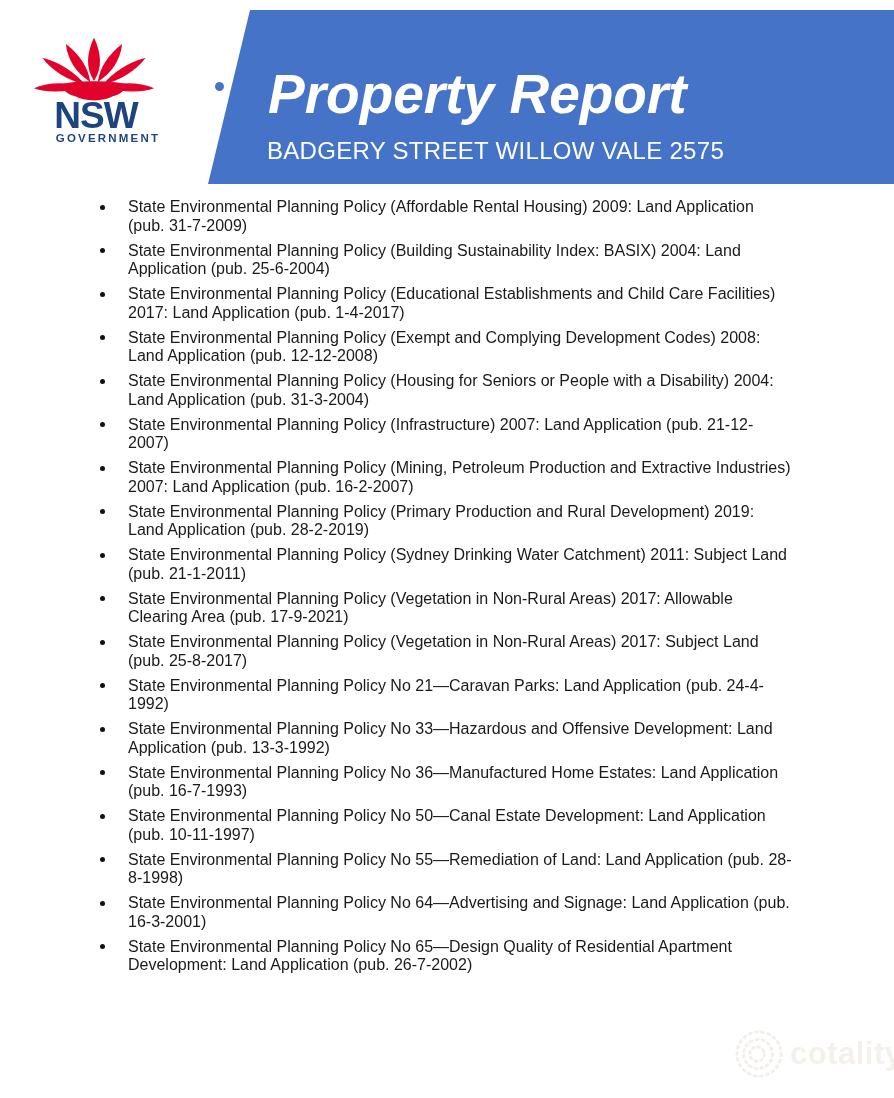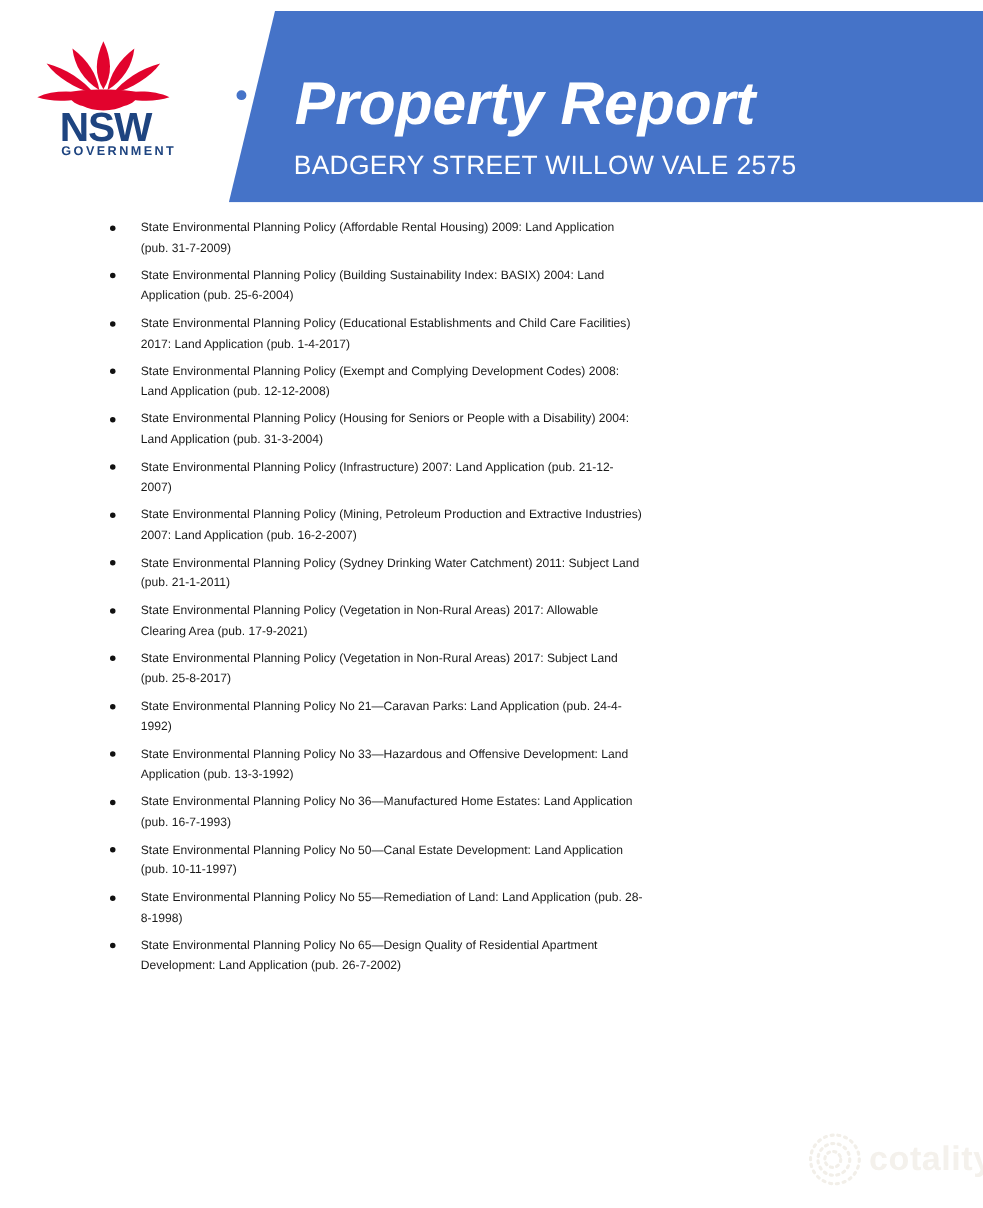--- a/index.html
+++ b/index.html
@@ -54,21 +54,21 @@
   }
   .sepp-list li {
     display: flex; align-items: flex-start;
     margin-bottom: 6.5px;
   }
   .bullet {
     flex: none; width: 5px; height: 5px; border-radius: 50%;
     background: #111111; margin: 6.5px 23px 0 0;
   }
   .item-text {
-    font-size: 11px; line-height: 18.5px; color: #1a1a1a;
+    font-size: 16px; line-height: 18.5px; color: #1a1a1a;
     white-space: pre-line;
   }
 
   
   .watermark {
     position: absolute; left: 733px; top: 1028px;
     display: flex; align-items: flex-start;
   }
   .globe-icon { width: 52px; height: 52px; margin-right: 5px; }
   .wm-text {
@@ -133,20 +133,25 @@
       <span class="item-text">State Environmental Planning Policy (Infrastructure) 2007: Land Application (pub. 21-12-
 2007)</span>
     </li>
   <li>
       <span class="bullet"></span>
       <span class="item-text">State Environmental Planning Policy (Mining, Petroleum Production and Extractive Industries)
 2007: Land Application (pub. 16-2-2007)</span>
     </li>
   <li>
       <span class="bullet"></span>
+      <span class="item-text">State Environmental Planning Policy (Primary Production and Rural Development) 2019:
+Land Application (pub. 28-2-2019)</span>
+    </li>
+  <li>
+      <span class="bullet"></span>
       <span class="item-text">State Environmental Planning Policy (Sydney Drinking Water Catchment) 2011: Subject Land
 (pub. 21-1-2011)</span>
     </li>
   <li>
       <span class="bullet"></span>
       <span class="item-text">State Environmental Planning Policy (Vegetation in Non-Rural Areas) 2017: Allowable
 Clearing Area (pub. 17-9-2021)</span>
     </li>
   <li>
       <span class="bullet"></span>
@@ -170,20 +175,25 @@
     </li>
   <li>
       <span class="bullet"></span>
       <span class="item-text">State Environmental Planning Policy No 50—Canal Estate Development: Land Application
 (pub. 10-11-1997)</span>
     </li>
   <li>
       <span class="bullet"></span>
       <span class="item-text">State Environmental Planning Policy No 55—Remediation of Land: Land Application (pub. 28-
 8-1998)</span>
+    </li>
+  <li>
+      <span class="bullet"></span>
+      <span class="item-text">State Environmental Planning Policy No 64—Advertising and Signage: Land Application (pub.
+16-3-2001)</span>
     </li>
   <li>
       <span class="bullet"></span>
       <span class="item-text">State Environmental Planning Policy No 65—Design Quality of Residential Apartment
 Development: Land Application (pub. 26-7-2002)</span>
     </li>
 </ul>
 
 <div class="watermark">
   <svg class="globe-icon" viewBox="0 0 54 54" aria-hidden="true">

